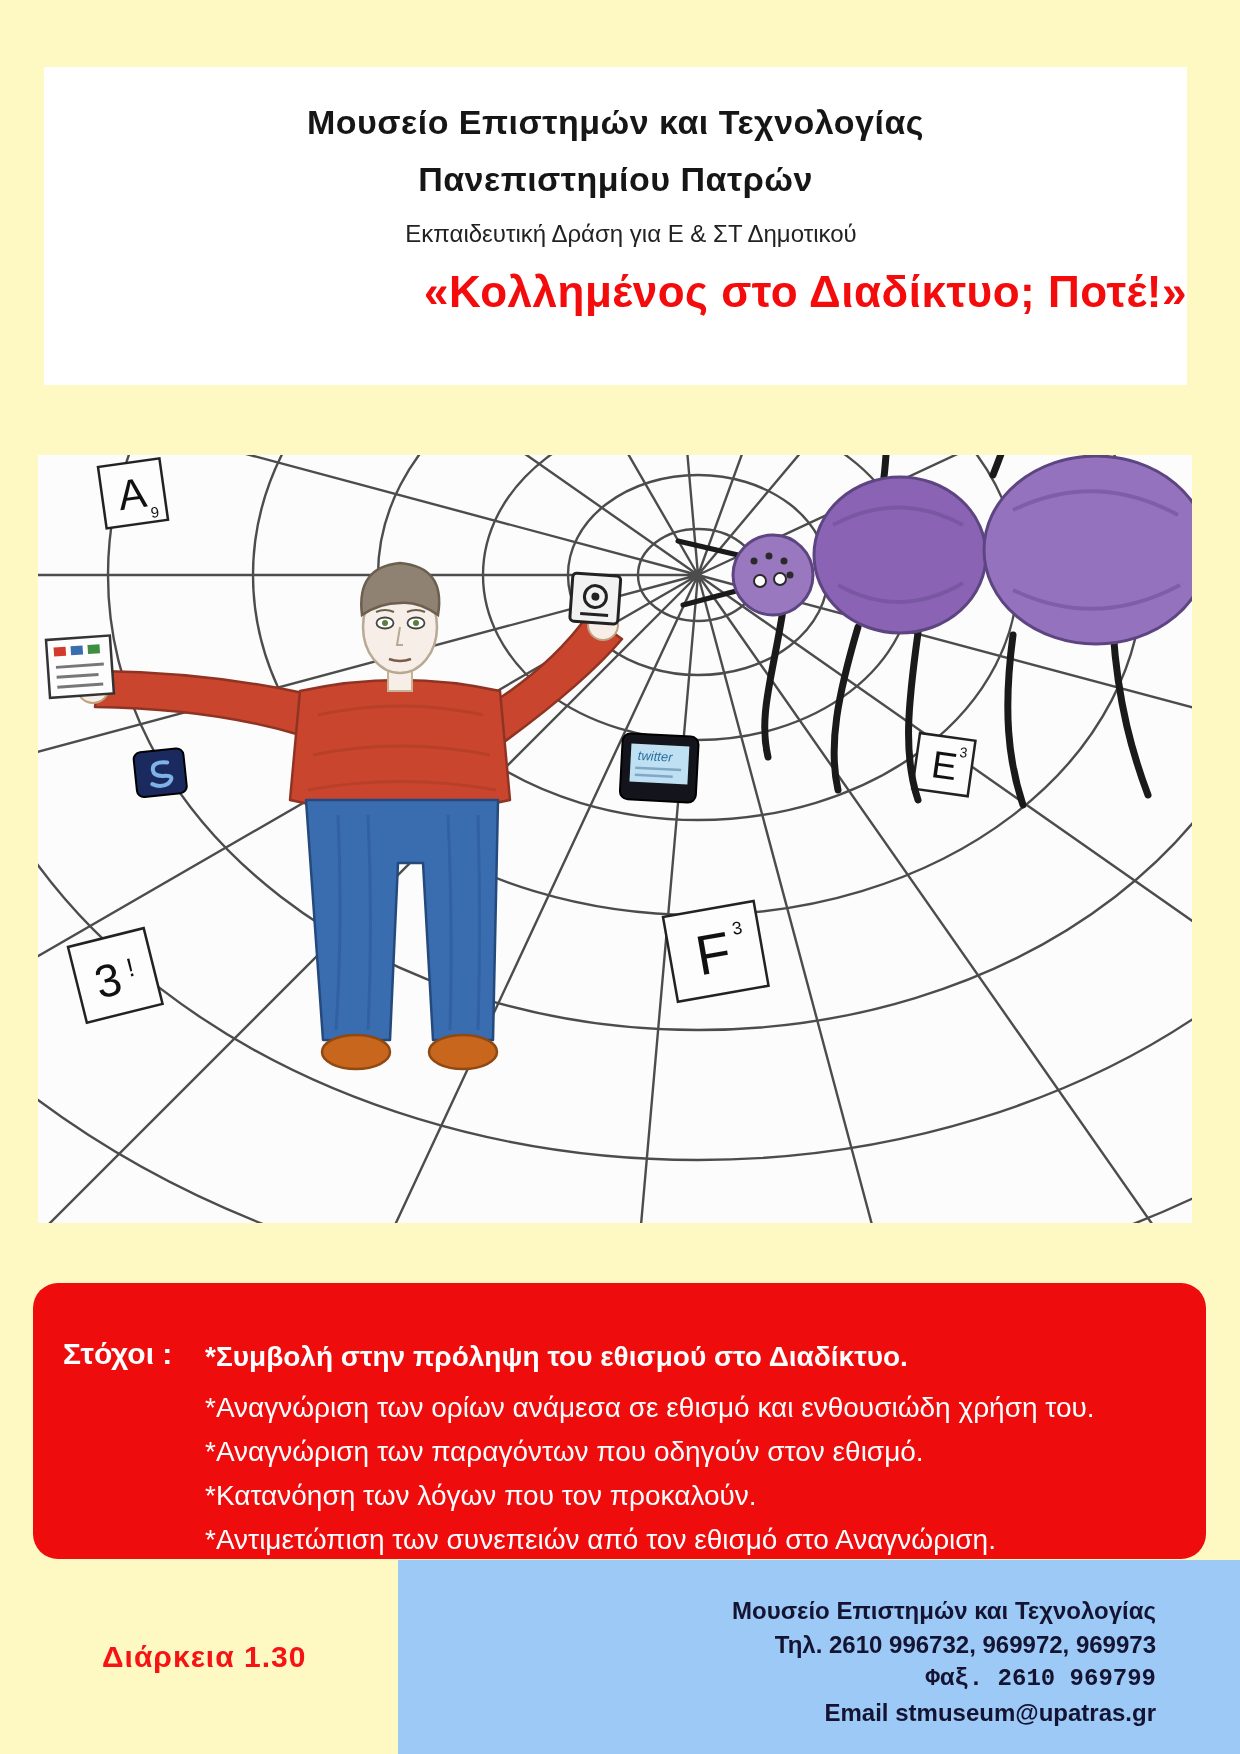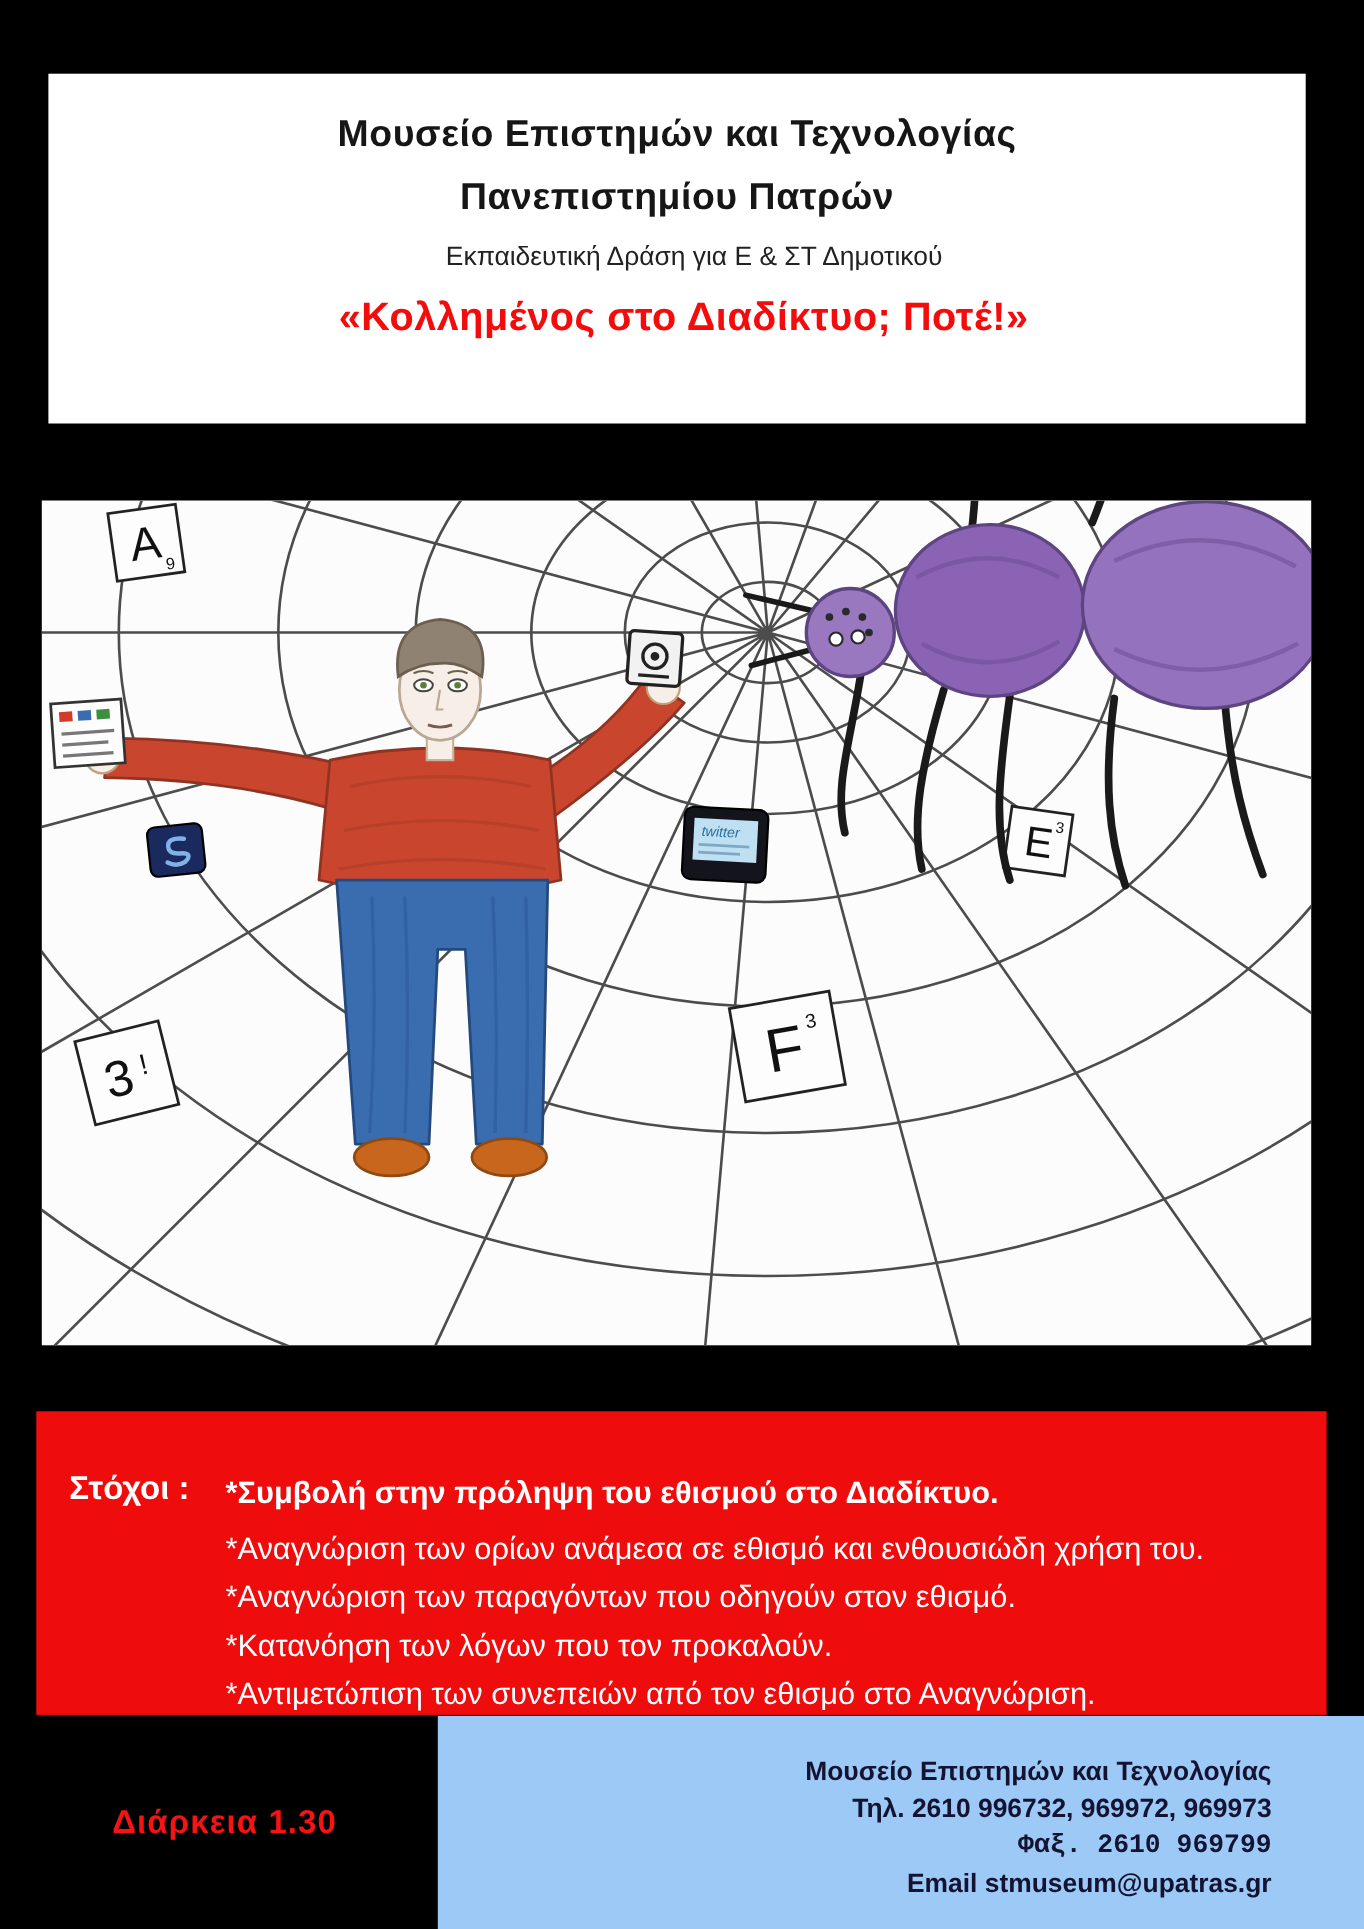--- a/index.html
+++ b/index.html
@@ -10,21 +10,21 @@
     background:#6A6A9B; overflow:hidden;
   }
   
   .header-box {
     position:absolute; left:44px; top:67px; width:1143px; height:318px;
     background:#ffffff; text-align:center;
   }
   .title1 { position:absolute; left:0; right:0; top:36px;  font-size:34px; font-weight:bold; color:#161616; letter-spacing:0.5px; }
   .title2 { position:absolute; left:0; right:0; top:93px;  font-size:34px; font-weight:bold; color:#161616; letter-spacing:0.5px;text-align:center; }
   .subtitle { position:absolute; left:0; right:0; top:153px; font-size:24px; color:#222;padding-left:31px; }
-  .event-title { position:absolute; left:12px; right:0; top:200px; font-size:36px; font-weight:bold; letter-spacing:0.5px; }
+  .event-title { position:absolute; left:12px; right:0; top:200px; font-size:44px; font-weight:bold; letter-spacing:0.5px;text-align:right; }
   
   .illustration {
     position:absolute; left:38px; top:455px; width:1154px; height:768px;
     background:#FCFCFC; overflow:hidden;
   }
   .illustration svg { display:block; width:100%; height:100%; }
   
   .objectives-box {
     position:absolute; left:33px; top:1283px; width:1173px; height:276px;
     background:#EE0C0C; color:#fff;
@@ -40,21 +40,21 @@
   }
   .contact-box {
     position:absolute; left:398px; top:1560px; width:842px; height:194px;
     background:#9CC9F6; text-align:right; padding:34px 84px 0 0;
   }
   .contact-box div { font-size:24px; font-weight:bold; line-height:34px; color:#141432; }
 </style>
 </head>
 <body>
 
-<div class="page" style="background-color: #000000;">
+<div class="page" style="background-color: #fef9c3;">
 
   <div class="header-box" style="background-color: rgb(255, 255, 255);">
     <div class="title1" style="color: rgb(22, 22, 22);">Μουσείο Επιστημών και Τεχνολογίας</div>
     <div class="title2" style="color: rgb(22, 22, 22);">Πανεπιστημίου Πατρών</div>
     <div class="subtitle">Εκπαιδευτική Δράση για Ε &amp; ΣΤ Δημοτικού</div>
     <div class="event-title" style="color: rgb(244, 11, 11);">«Κολλημένος στο Διαδίκτυο; Ποτέ!»</div>
   </div>
 
   <div class="illustration">
     <svg viewBox="0 0 1154 768" xmlns="http://www.w3.org/2000/svg">
@@ -179,21 +179,21 @@
       </g>
       <g transform="translate(585,278) rotate(3)">
         <rect width="76" height="66" rx="8" fill="#14141C" stroke="#000" stroke-width="2"></rect>
         <rect x="9" y="10" width="58" height="38" fill="#BFE0F2"></rect>
         <text x="16" y="26" font-size="13" font-style="italic" fill="#2A6F9E" font-family="Liberation Sans, DejaVu Sans, sans-serif">twitter</text>
         <path d="M14 34 H60 M14 41 H52" stroke="#7FA8C4" stroke-width="2.5"></path>
       </g>
     </svg>
   </div>
 
-  <div class="objectives-box" style="background-color: rgb(238, 12, 12); color: rgb(255, 255, 255);">
+  <div class="objectives-box" style="background-color: rgb(238, 12, 12); color: rgb(255, 255, 255); border-radius: 25px;">
     <div class="obj-label">Στόχοι :</div>
     <div class="obj-items">
       <div class="obj-item">*Συμβολή στην πρόληψη του εθισμού στο Διαδίκτυο.</div>
       <div class="obj-item">*Αναγνώριση των ορίων ανάμεσα σε εθισμό και ενθουσιώδη χρήση του.</div>
       <div class="obj-item">*Αναγνώριση των παραγόντων που οδηγούν στον εθισμό.</div>
       <div class="obj-item">*Κατανόηση των λόγων που τον προκαλούν.</div>
       <div class="obj-item">*Αντιμετώπιση των συνεπειών από τον εθισμό στο Αναγνώριση.</div>
     </div>
   </div>
 

